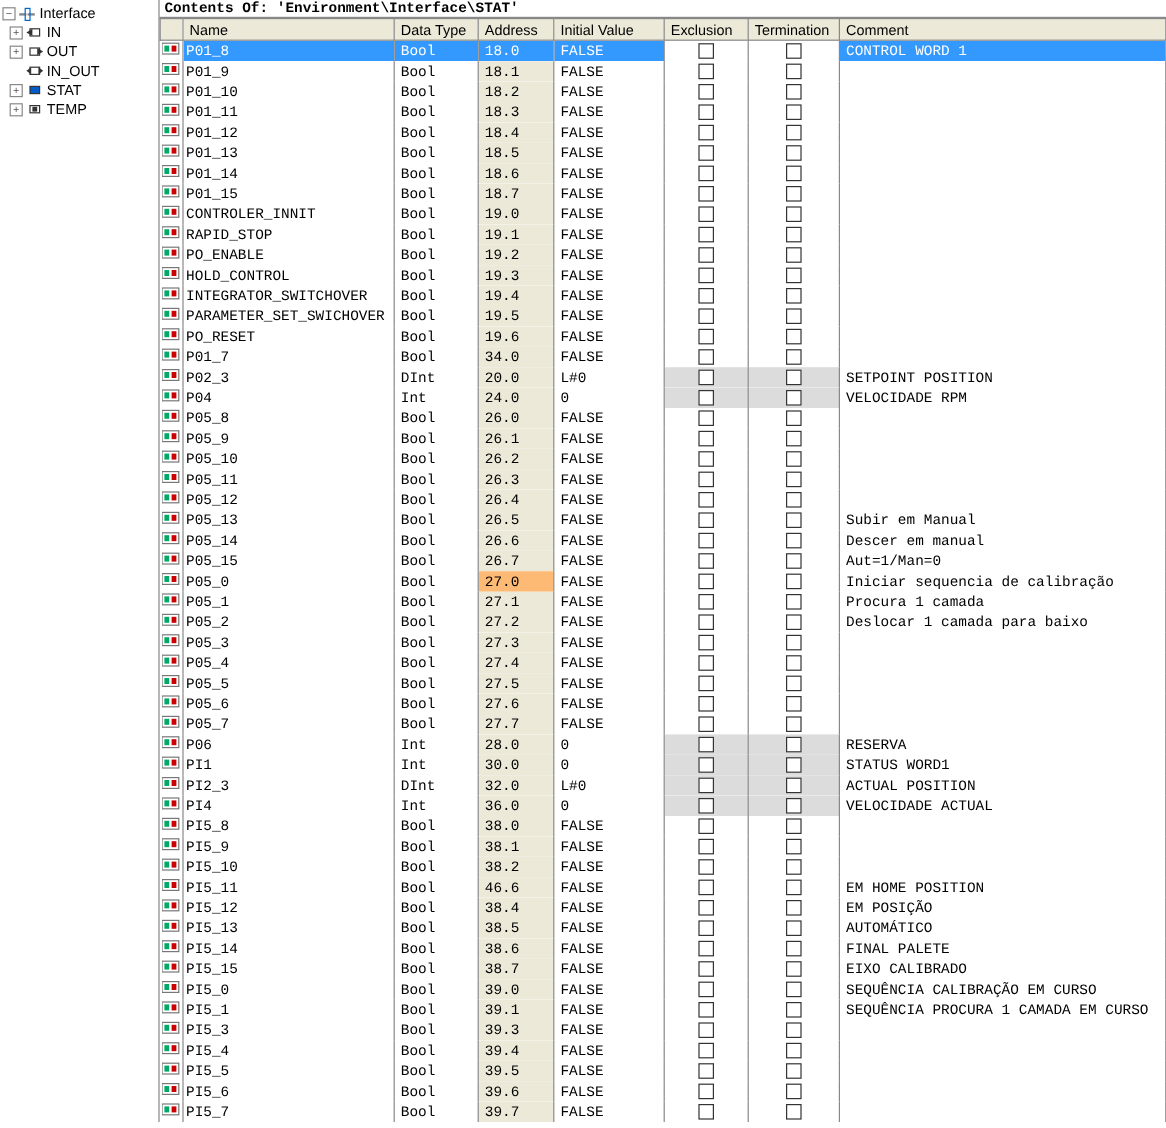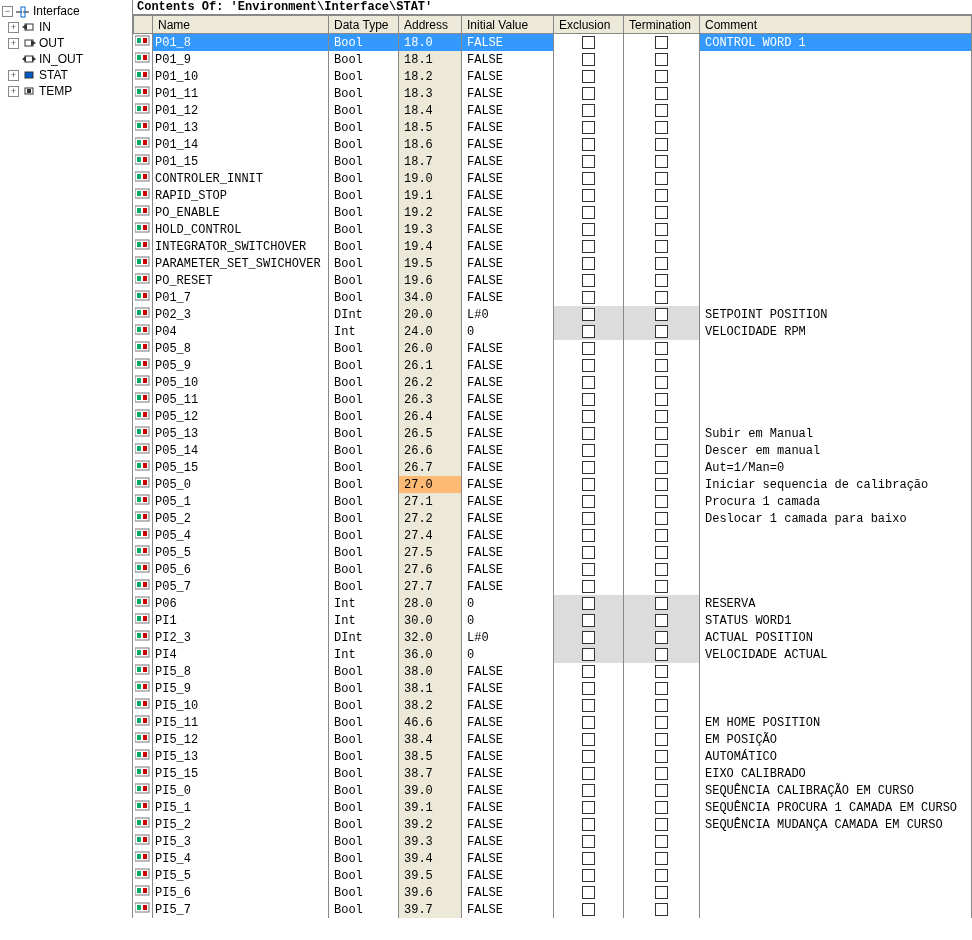--- a/index.html
+++ b/index.html
@@ -626,20 +626,34 @@
               <td class="ck"><span class="chk"></span></td>
               <td class="ck"><span class="chk"></span></td>
               <td>Deslocar 1 camada para baixo</td>
             </tr>
             <tr>
               <td class="icon-cell"><span class="var-icon"><svg width="15" height="13">
                     <rect x="0" y="2" width="14" height="9" fill="#fff" stroke="#777"></rect>
                     <rect x="2" y="4" width="4" height="5" fill="#0a6"></rect>
                     <rect x="8" y="4" width="4" height="5" fill="#c00"></rect>
                   </svg></span></td>
+              <td class="name-cell">P05_3</td>
+              <td>Bool</td>
+              <td style="background:#ece9d8">27.3</td>
+              <td>FALSE</td>
+              <td class="ck"><span class="chk"></span></td>
+              <td class="ck"><span class="chk"></span></td>
+              <td></td>
+            </tr>
+            <tr>
+              <td class="icon-cell"><span class="var-icon"><svg width="15" height="13">
+                    <rect x="0" y="2" width="14" height="9" fill="#fff" stroke="#777"></rect>
+                    <rect x="2" y="4" width="4" height="5" fill="#0a6"></rect>
+                    <rect x="8" y="4" width="4" height="5" fill="#c00"></rect>
+                  </svg></span></td>
               <td class="name-cell">P05_4</td>
               <td>Bool</td>
               <td style="background:#ece9d8">27.4</td>
               <td>FALSE</td>
               <td class="ck"><span class="chk"></span></td>
               <td class="ck"><span class="chk"></span></td>
               <td></td>
             </tr>
             <tr>
               <td class="icon-cell"><span class="var-icon"><svg width="15" height="13">
@@ -822,20 +836,34 @@
               <td class="ck"><span class="chk"></span></td>
               <td class="ck"><span class="chk"></span></td>
               <td>AUTOMÁTICO</td>
             </tr>
             <tr>
               <td class="icon-cell"><span class="var-icon"><svg width="15" height="13">
                     <rect x="0" y="2" width="14" height="9" fill="#fff" stroke="#777"></rect>
                     <rect x="2" y="4" width="4" height="5" fill="#0a6"></rect>
                     <rect x="8" y="4" width="4" height="5" fill="#c00"></rect>
                   </svg></span></td>
+              <td class="name-cell">PI5_14</td>
+              <td>Bool</td>
+              <td style="background:#ece9d8">38.6</td>
+              <td>FALSE</td>
+              <td class="ck"><span class="chk"></span></td>
+              <td class="ck"><span class="chk"></span></td>
+              <td>FINAL PALETE</td>
+            </tr>
+            <tr>
+              <td class="icon-cell"><span class="var-icon"><svg width="15" height="13">
+                    <rect x="0" y="2" width="14" height="9" fill="#fff" stroke="#777"></rect>
+                    <rect x="2" y="4" width="4" height="5" fill="#0a6"></rect>
+                    <rect x="8" y="4" width="4" height="5" fill="#c00"></rect>
+                  </svg></span></td>
               <td class="name-cell">PI5_15</td>
               <td>Bool</td>
               <td style="background:#ece9d8">38.7</td>
               <td>FALSE</td>
               <td class="ck"><span class="chk"></span></td>
               <td class="ck"><span class="chk"></span></td>
               <td>EIXO CALIBRADO</td>
             </tr>
             <tr>
               <td class="icon-cell"><span class="var-icon"><svg width="15" height="13">
@@ -857,34 +885,20 @@
                     <rect x="2" y="4" width="4" height="5" fill="#0a6"></rect>
                     <rect x="8" y="4" width="4" height="5" fill="#c00"></rect>
                   </svg></span></td>
               <td class="name-cell">PI5_1</td>
               <td>Bool</td>
               <td style="background:#ece9d8">39.1</td>
               <td>FALSE</td>
               <td class="ck"><span class="chk"></span></td>
               <td class="ck"><span class="chk"></span></td>
               <td>SEQUÊNCIA PROCURA 1 CAMADA EM CURSO</td>
-            </tr>
-            <tr>
-              <td class="icon-cell"><span class="var-icon"><svg width="15" height="13">
-                    <rect x="0" y="2" width="14" height="9" fill="#fff" stroke="#777"></rect>
-                    <rect x="2" y="4" width="4" height="5" fill="#0a6"></rect>
-                    <rect x="8" y="4" width="4" height="5" fill="#c00"></rect>
-                  </svg></span></td>
-              <td class="name-cell">PI5_2</td>
-              <td>Bool</td>
-              <td style="background:#ece9d8">39.2</td>
-              <td>FALSE</td>
-              <td class="ck"><span class="chk"></span></td>
-              <td class="ck"><span class="chk"></span></td>
-              <td>SEQUÊNCIA MUDANÇA CAMADA EM CURSO</td>
             </tr>
             <tr>
               <td class="icon-cell"><span class="var-icon"><svg width="15" height="13">
                     <rect x="0" y="2" width="14" height="9" fill="#fff" stroke="#777"></rect>
                     <rect x="2" y="4" width="4" height="5" fill="#0a6"></rect>
                     <rect x="8" y="4" width="4" height="5" fill="#c00"></rect>
                   </svg></span></td>
               <td class="name-cell">PI5_3</td>
               <td>Bool</td>
               <td style="background:#ece9d8">39.3</td>

